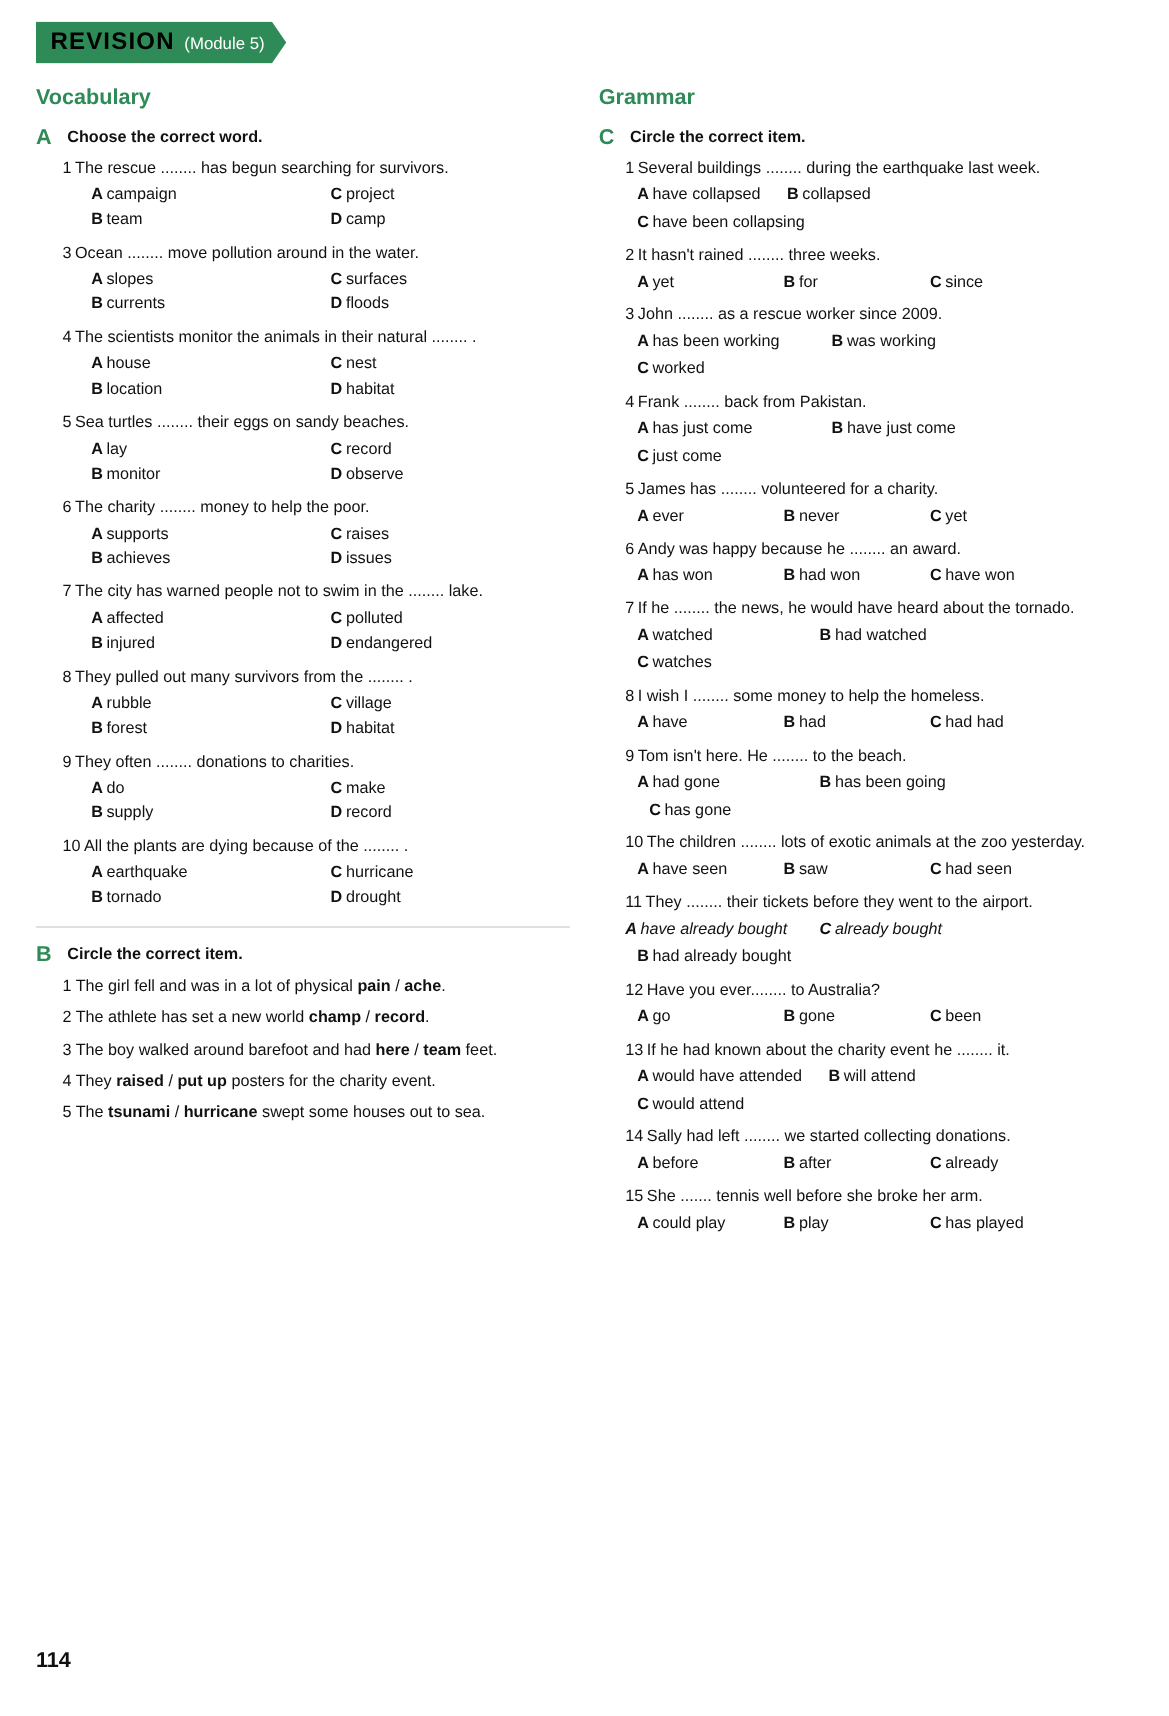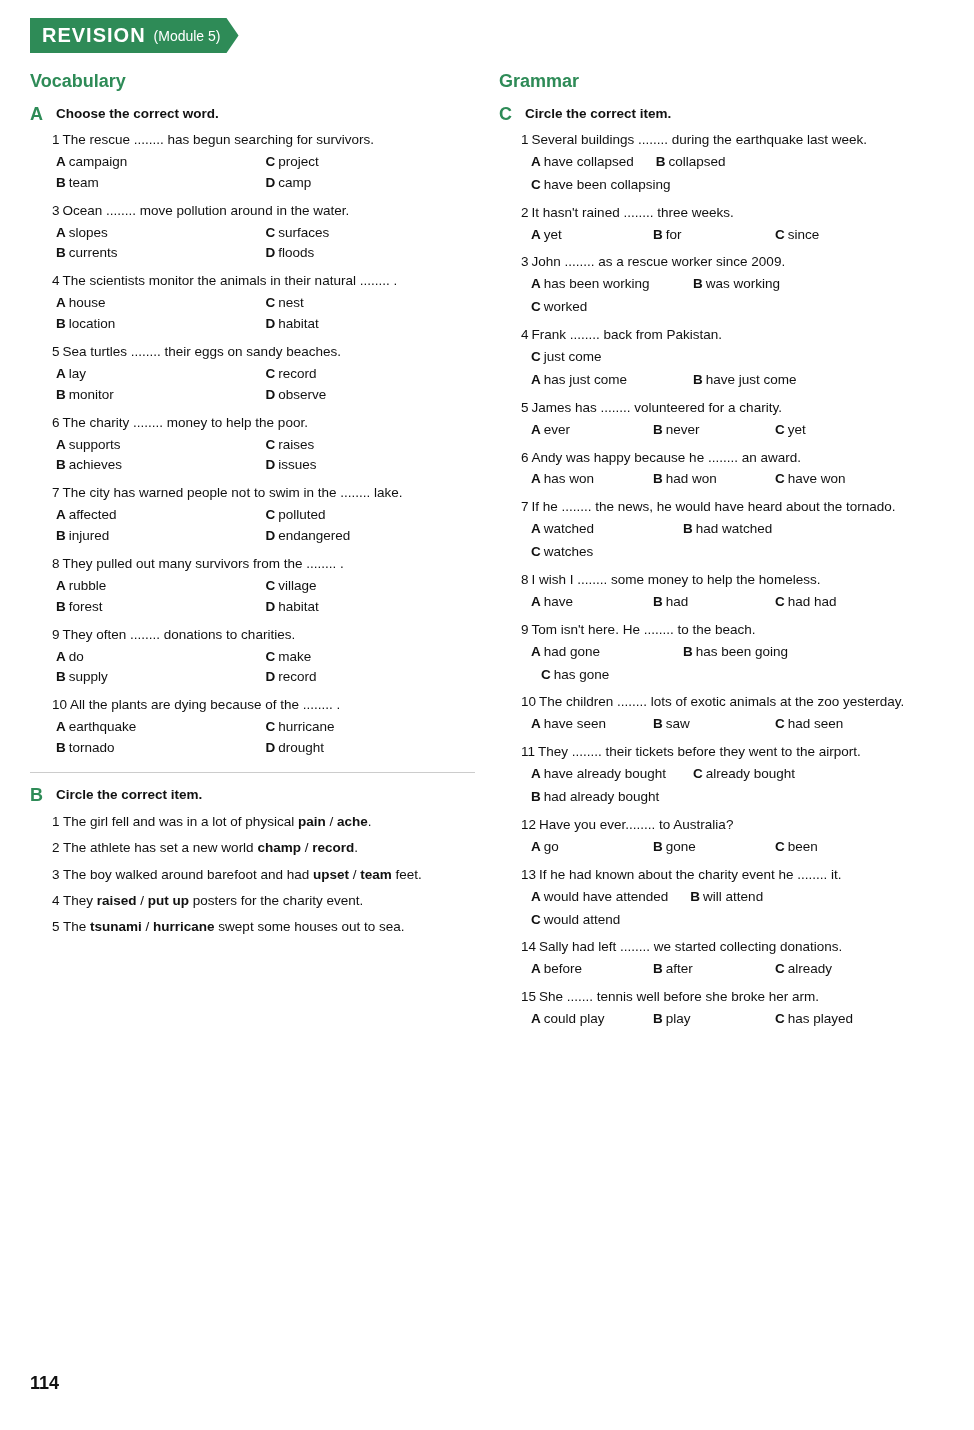--- a/index.html
+++ b/index.html
@@ -17,21 +17,21 @@
     
     .header-banner {
       background: #2e8b57;
       display: inline-flex;
       align-items: center;
       padding: 6px 18px 6px 12px;
       margin: 18px 0 0 30px;
       clip-path: polygon(0 0, calc(100% - 12px) 0, 100% 50%, calc(100% - 12px) 100%, 0 100%);
     }
     .header-title {
-      color: #ffffff;
+      color: #000000;
       font-size: 20px;
       font-weight: 900;
       letter-spacing: 1px;
       text-transform: uppercase;
     }
     .header-subtitle {
       color: #fff;
       font-size: 14px;
       font-weight: 400;
       margin-left: 8px;
@@ -98,21 +98,21 @@
       min-width: 100px;
       line-height: 1.4;
     }
     .option-letter {
       font-weight: 700;
       margin-right: 3px;
     }
     .options-2col {
       display: grid;
       grid-template-columns: 1fr 1fr;
-      margin-left: 4px;
+      margin-left: 24px;
       margin-bottom: 2px;
     }
 
     
     .circle-list {
       list-style: none;
       margin-left: 22px;
     }
     .circle-item {
       font-size: 13.5px;
@@ -246,21 +246,21 @@
     <hr class="section-divider">
 
     <div class="section-label-block">
       <span class="section-letter">B</span>
       <span class="section-instruction">Circle the correct item.</span>
     </div>
 
     <ul class="circle-list" id="circle-items">
     <li class="circle-item"><span style="font-weight:400;">1</span> The girl fell and was in a lot of physical <strong class="bold">pain</strong><span> / </span><strong class="bold">ache</strong>.</li>
         <li class="circle-item"><span style="font-weight:400;">2</span> The athlete has set a new world <strong class="bold">champ</strong><span> / </span><strong class="bold">record</strong>.</li>
-        <li class="circle-item"><span style="font-weight:400;">3</span> The boy walked around barefoot and had <strong class="bold">upset</strong><span> / </span><strong class="bold">team</strong> feet.</li>
+        <li class="circle-item"><span style="font-weight:400;">3</span> The boy walked around barefoot and had <strong class="bold">here</strong><span> / </span><strong class="bold">team</strong> feet.</li>
         <li class="circle-item"><span style="font-weight:400;">4</span> They <strong class="bold">raised</strong><span> / </span><strong class="bold">put up</strong> posters for the charity event.</li>
         <li class="circle-item"><span style="font-weight:400;">5</span> The <strong class="bold">tsunami</strong><span> / </span><strong class="bold">hurricane</strong> swept some houses out to sea.</li>
       </ul>
   </div>
 
   <div class="right-col">
     <div class="section-header">Grammar</div>
 
     <div class="section-label-block">
       <span class="section-letter">C</span>
@@ -292,25 +292,25 @@
             <div class="option" style="min-width: 140px;"><span class="option-letter">A</span>has been working</div>
             <div class="option" style="min-width: 140px;"><span class="option-letter">B</span>was working</div>
           </div>
           <div style="display: flex; margin-left: 10px; margin-bottom: 2px;">
             <div class="option"><span class="option-letter">C</span>worked</div>
           </div>
         </li>
         <li class="question-item">
           <div class="question-text"><span class="question-number">4</span>Frank ........ back from Pakistan.</div>
           <div style="display: flex; margin-left: 10px; margin-bottom: 2px;">
-            <div class="option"><span class="option-letter">C</span>just come</div>
-          </div>
-          <div style="display: flex; margin-left: 10px; margin-bottom: 2px;">
             <div class="option" style="min-width: 140px;"><span class="option-letter">A</span>has just come</div>
             <div class="option" style="min-width: 140px;"><span class="option-letter">B</span>have just come</div>
+          </div>
+          <div style="display: flex; margin-left: 10px; margin-bottom: 2px;">
+            <div class="option"><span class="option-letter">C</span>just come</div>
           </div>
         </li>
         <li class="question-item">
           <div class="question-text"><span class="question-number">5</span>James has ........ volunteered for a charity.</div>
           <div style="display: flex; margin-left: 10px; margin-bottom: 2px;">
             <div class="option"><span class="option-letter">A</span>ever</div>
             <div class="option"><span class="option-letter">B</span>never</div>
             <div class="option"><span class="option-letter">C</span>yet</div>
           </div>
         </li>
@@ -353,21 +353,21 @@
         <li class="question-item">
           <div class="question-text"><span class="question-number">10</span>The children ........ lots of exotic animals at the zoo yesterday.</div>
           <div style="display: flex; margin-left: 10px; margin-bottom: 2px;">
             <div class="option"><span class="option-letter">A</span>have seen</div>
             <div class="option"><span class="option-letter">B</span>saw</div>
             <div class="option"><span class="option-letter">C</span>had seen</div>
           </div>
         </li>
         <li class="question-item">
           <div class="question-text"><span class="question-number">11</span>They ........ their tickets before they went to the airport.</div>
-          <div style="display: flex; margin-left: 10px; margin-bottom: 2px;">
+          <div style="display: flex; margin-bottom: 2px; font-style: italic;">
             <div class="option" style="min-width: 140px;"><span class="option-letter">A</span>have already bought</div>
             <div class="option" style="min-width: 140px;"><span class="option-letter">C</span>already bought</div>
           </div>
           <div style="display: flex; margin-left: 10px; margin-bottom: 2px;">
             <div class="option"><span class="option-letter">B</span>had already bought</div>
           </div>
         </li>
         <li class="question-item">
           <div class="question-text"><span class="question-number">12</span>Have you ever........ to Australia?</div>
           <div style="display: flex; margin-left: 10px; margin-bottom: 2px;">

